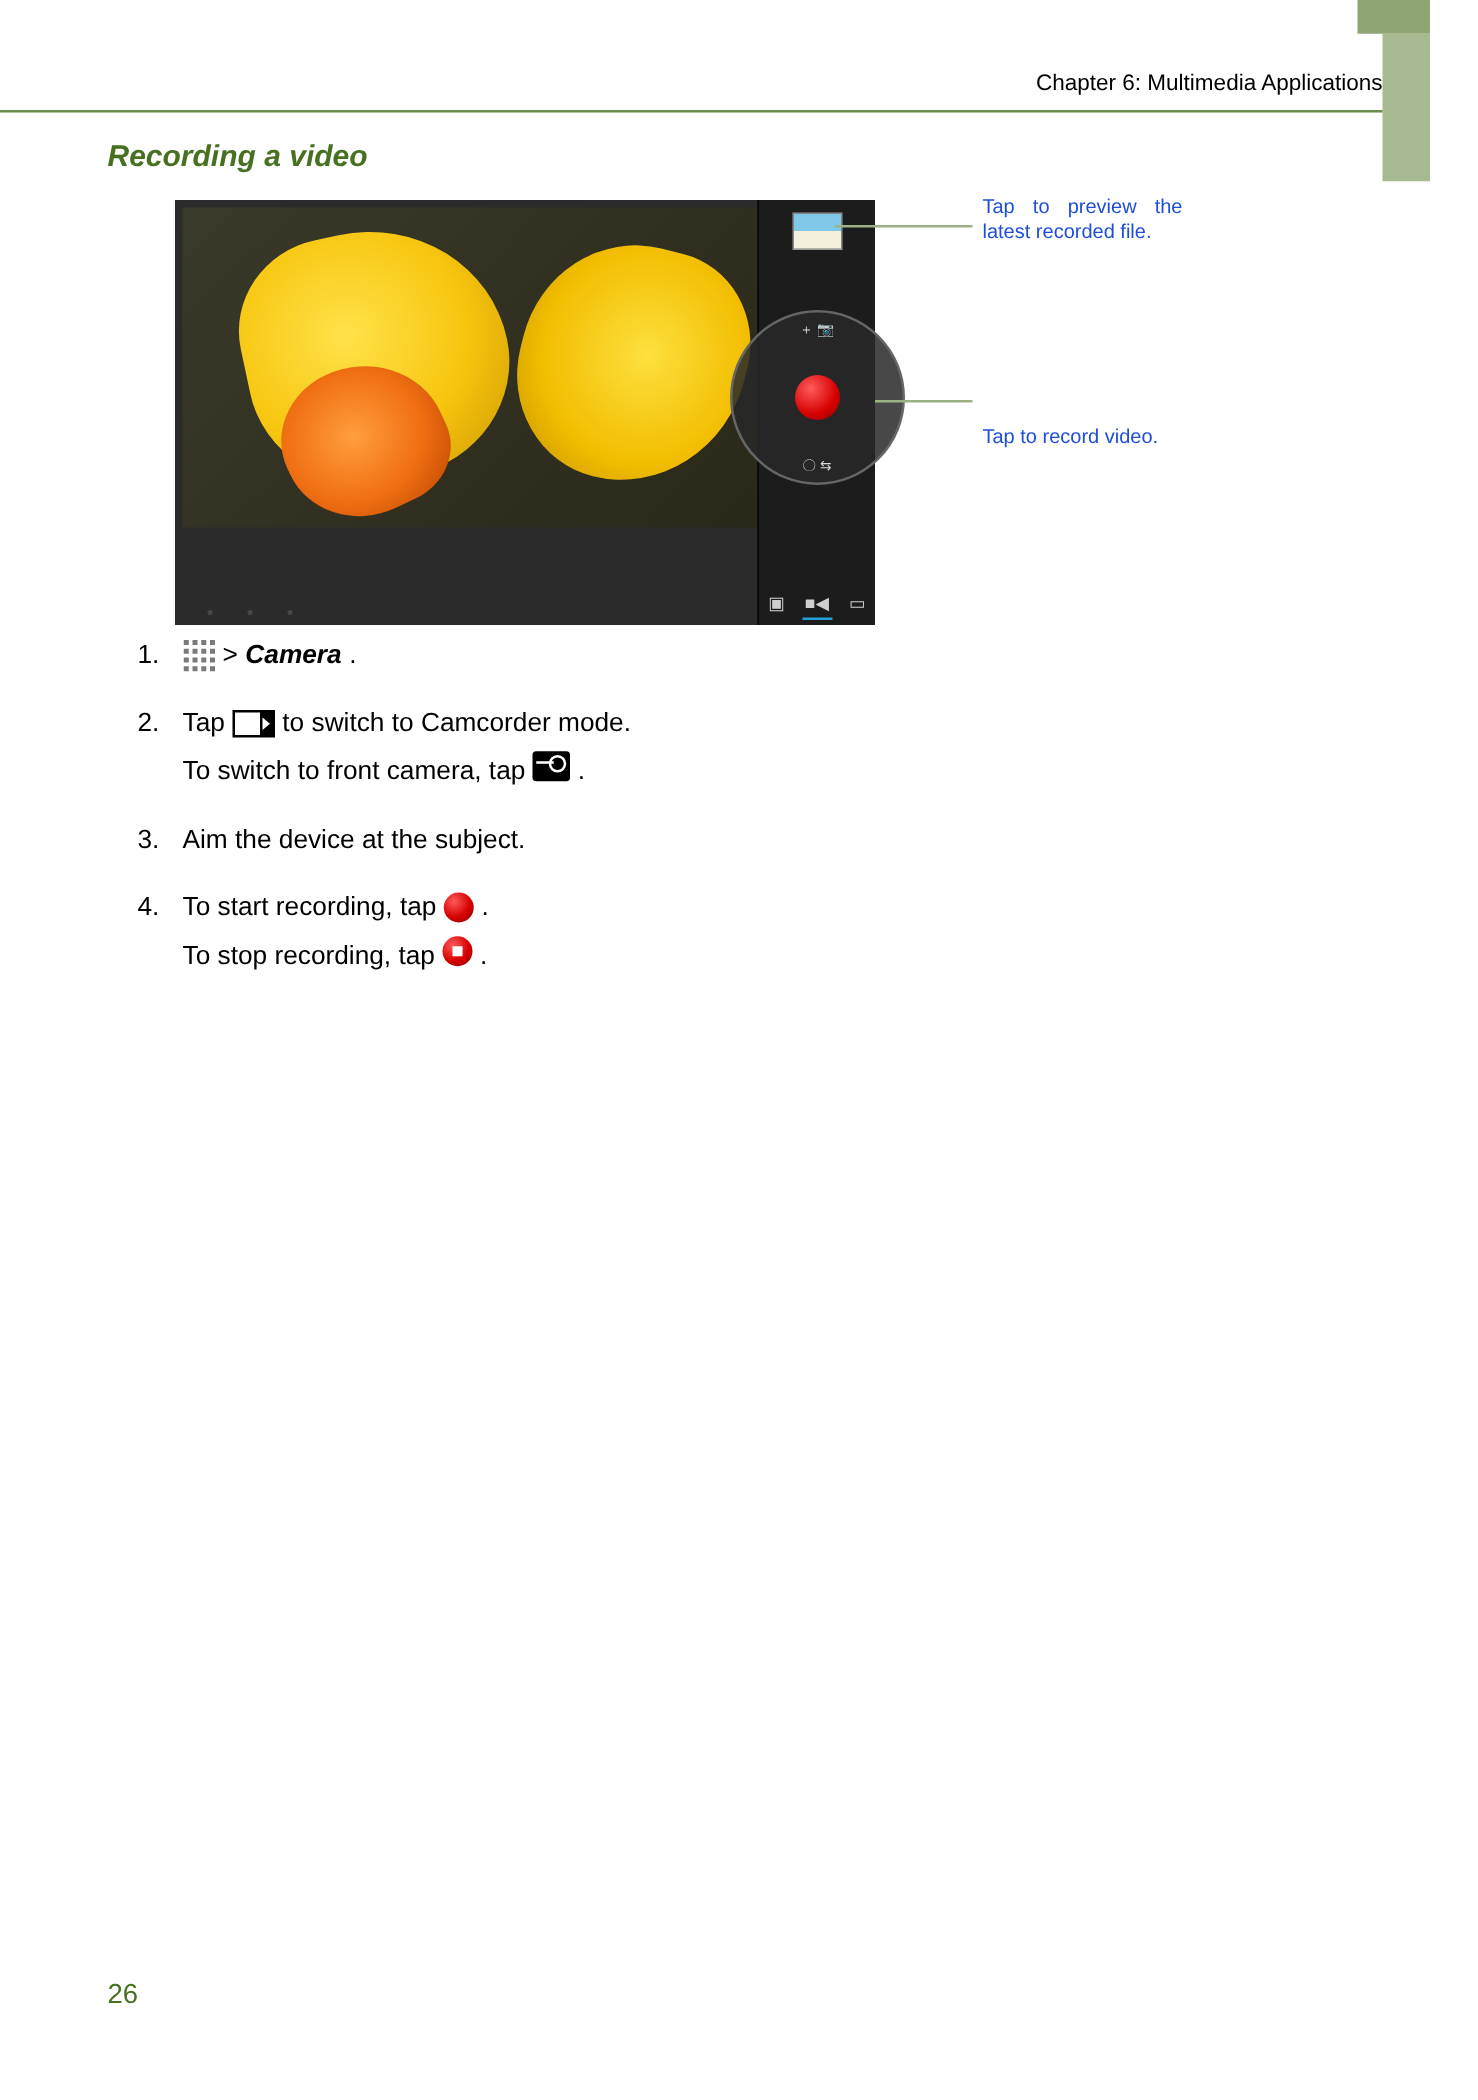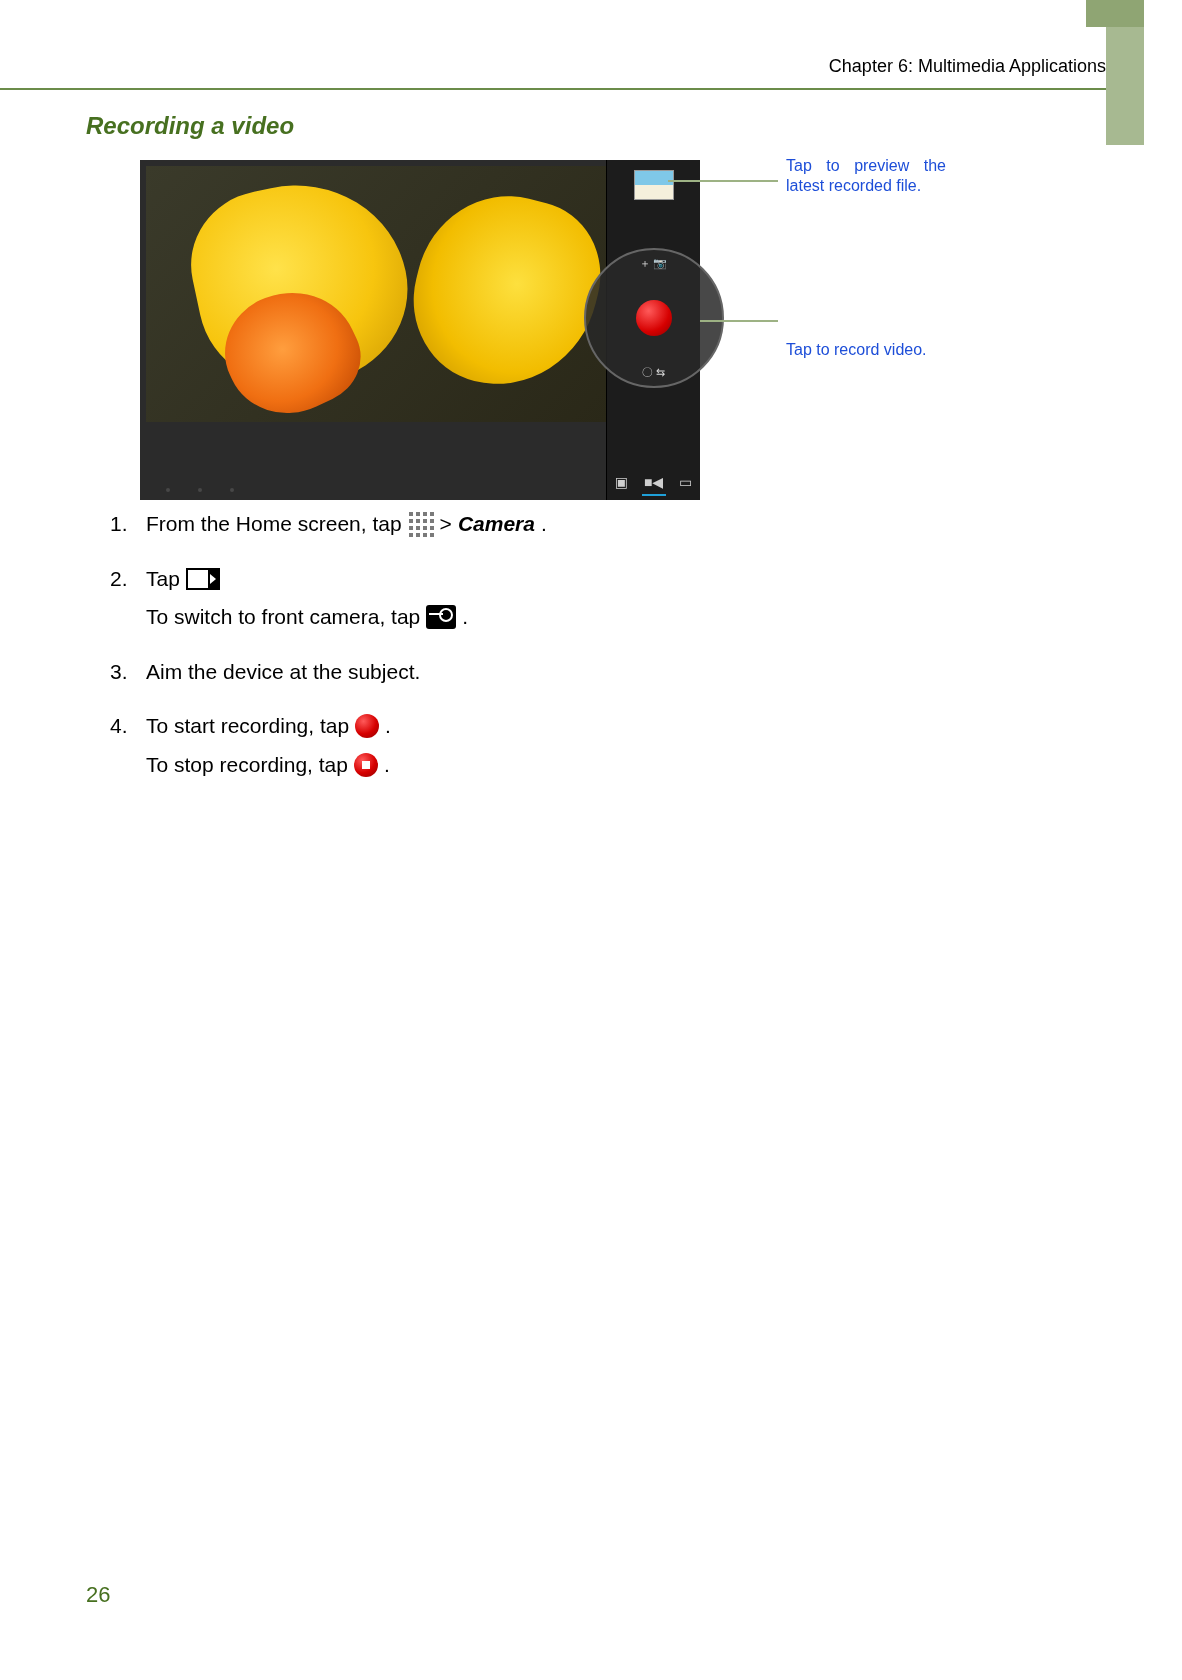--- a/index.html
+++ b/index.html
@@ -189,21 +189,21 @@
     margin-bottom: 22px;
     font-size: 21px;
     line-height: 1.55;
   }
   .step-num {
     width: 36px;
     flex-shrink:0;
   }
   .step-body { flex: 1; }
   .step-body .line { display:flex; align-items:center; flex-wrap:wrap; gap:6px; }
-  .sub-line { margin-left: 0px; margin-top: 6px; display:flex; align-items:center; flex-wrap:wrap; gap:6px;}
+  .sub-line { margin-left: 0px; margin-top: 6px; display:flex; align-items:flex-start; flex-wrap:wrap; gap:6px;}
   .inl-icon {
     display:inline-flex;
     align-items:center;
     justify-content:center;
     vertical-align: middle;
   }
   .apps-grid-icon {
     width: 26px; height: 26px;
     display: grid;
     grid-template-columns: repeat(4, 4px);
@@ -326,21 +326,20 @@
 
 <div class="callout-line cline2"></div>
 <div class="callout callout-2">Tap to record video.</div>
 
 <div class="steps">
 
   <div class="step">
     <div class="step-num">1.</div>
     <div class="step-body">
       <div class="line">
-        <span>From the Home screen, tap</span>
         <span class="inl-icon">
           <span class="apps-grid-icon">
             <span></span>
               <span></span>
               <span></span>
               <span></span>
             <span></span>
               <span></span>
               <span></span>
               <span></span>
@@ -360,20 +359,21 @@
       </div>
     </div>
   </div>
 
   <div class="step">
     <div class="step-num">2.</div>
     <div class="step-body">
       <div class="line">
         <span>Tap</span>
         <span class="inl-icon camcorder-icon"></span>
+        <span> to switch to Camcorder mode.</span>
       </div>
       <div class="sub-line">
         <span>To switch to front camera, tap</span>
         <span class="inl-icon switch-cam-icon"></span>
         <span>.</span>
       </div>
     </div>
   </div>
 
   <div class="step">

